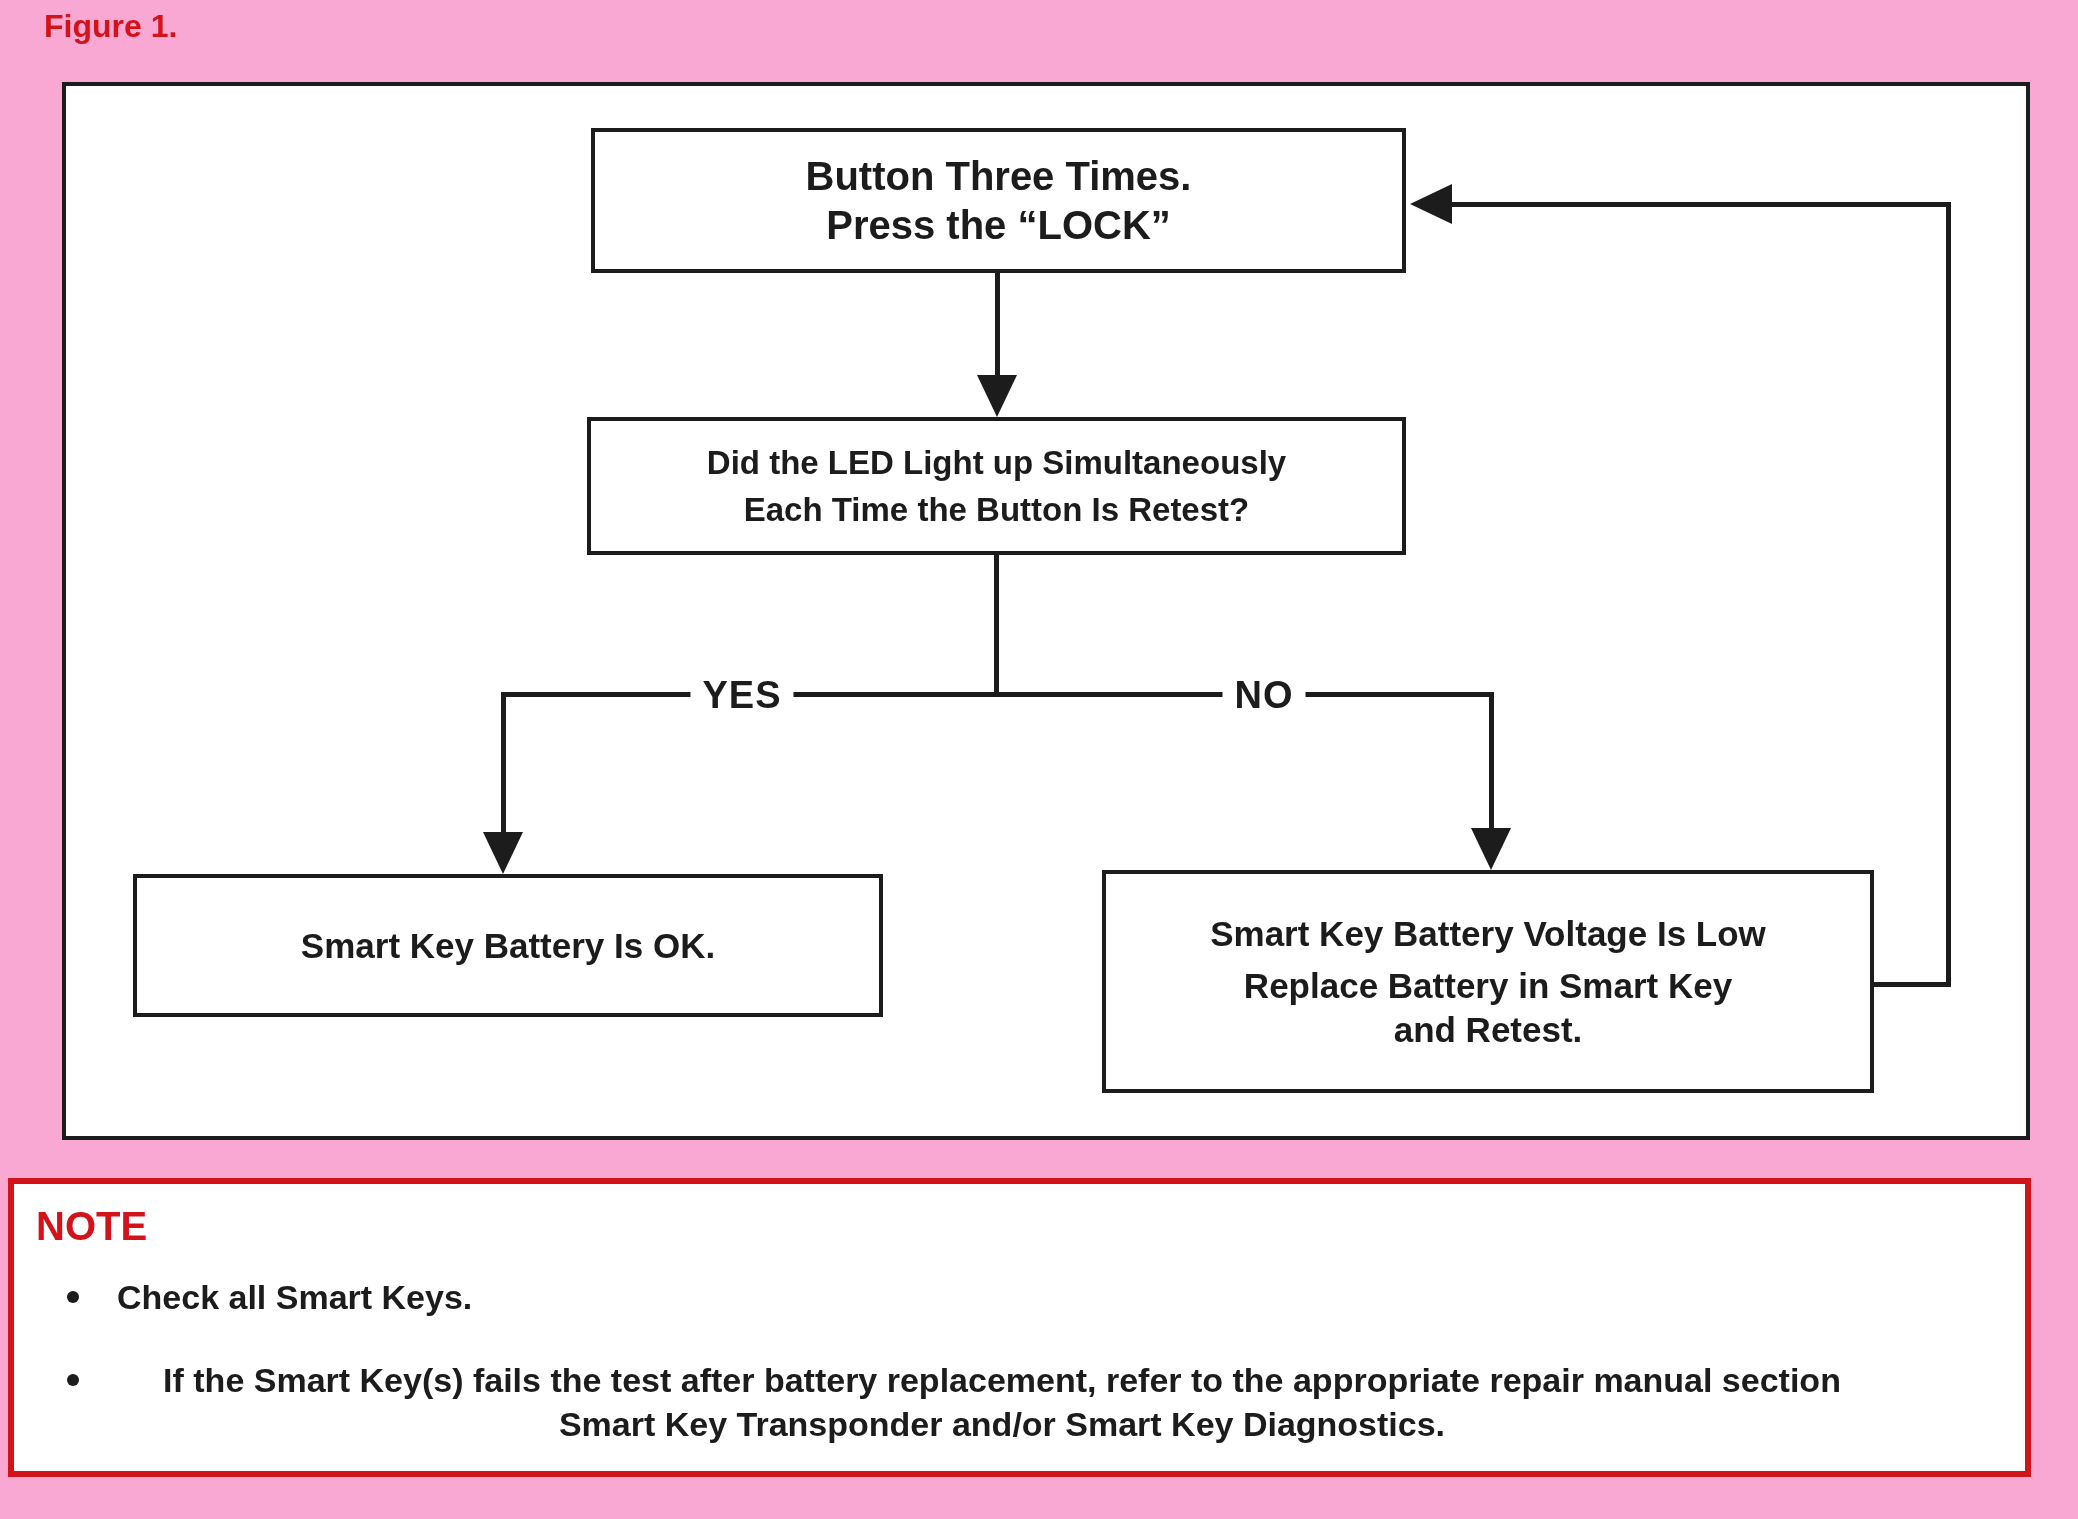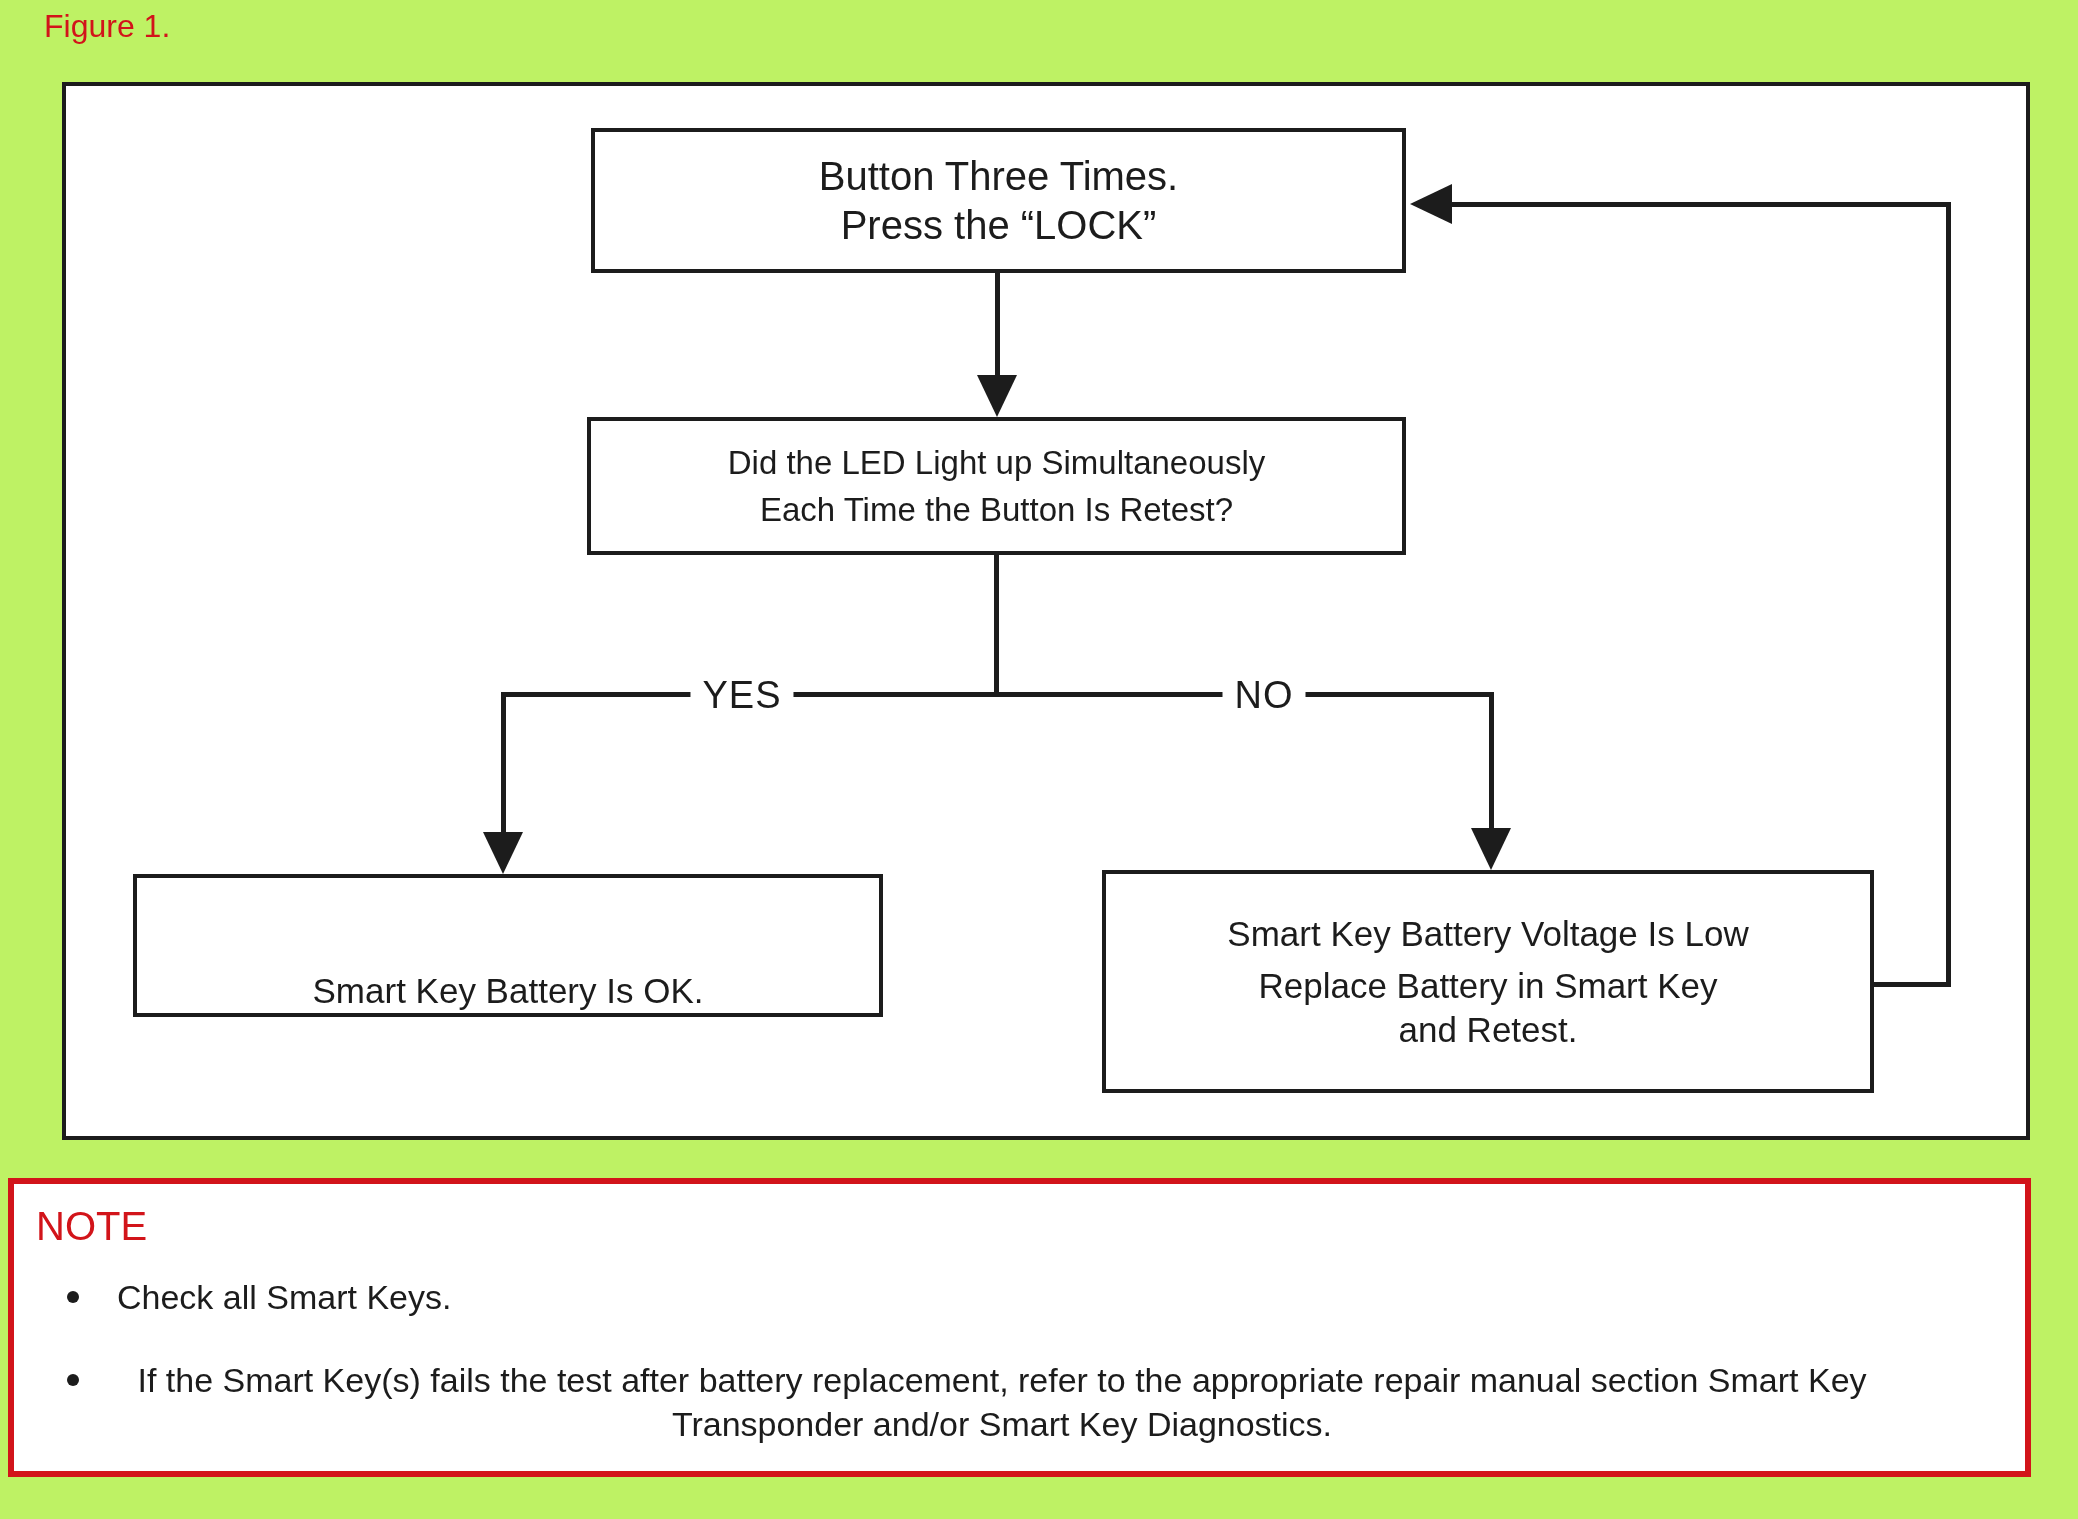--- a/index.html
+++ b/index.html
@@ -1,21 +1,21 @@
 <!DOCTYPE html>
 <html><head>
 <meta charset="utf-8">
 <style>
   html,body { margin:0; padding:0; background:#ffffff; }
   #page {
     position:relative;
     width:2078px; height:1519px;
-    background:#bef264;
+    background:#f9a8d4;
     font-family:"Liberation Sans", sans-serif;
-    font-weight:normal;
+    font-weight:bold;
     color:#1c1c1c;
     overflow:hidden;
   }
   .abs { position:absolute; }
 
   
   #figure-label {
     left:44px; top:8px;
     font-size:32px; color:#d2141a;
   }
@@ -30,21 +30,21 @@
   
   .flowbox {
     border:4px solid #1c1c1c; box-sizing:border-box;
     background:#ffffff;
     display:flex; flex-direction:column;
     justify-content:center; align-items:center;
     text-align:center;
   }
   #box-press-lock   { left:591px;  top:128px; width:815px; height:145px; font-size:40px; line-height:49px; }
   #box-led-question { left:587px;  top:417px; width:819px; height:138px; font-size:33px; line-height:47px; }
-  #box-battery-ok   { left:133px;  top:874px; width:750px; height:143px; font-size:35px; line-height:44px;justify-content:flex-end; }
+  #box-battery-ok   { left:133px;  top:874px; width:750px; height:143px; font-size:35px; line-height:44px; }
   #box-battery-low  { left:1102px; top:870px; width:772px; height:223px; font-size:35px; line-height:44px; }
   #box-battery-low .para2 { margin-top:8px; }
   .flowbox span { display:block; }
 
   
   .line { background:#1c1c1c; }
   #line-top-to-q      { left:995px;  top:271px; width:5px;  height:106px; }
   #line-q-down        { left:994px;  top:553px; width:5px;  height:142px; }
   #line-branch-h      { left:503px;  top:692px; width:988px; height:5px; }
   #line-yes-down      { left:501px;  top:692px; width:5px;  height:140px; }

